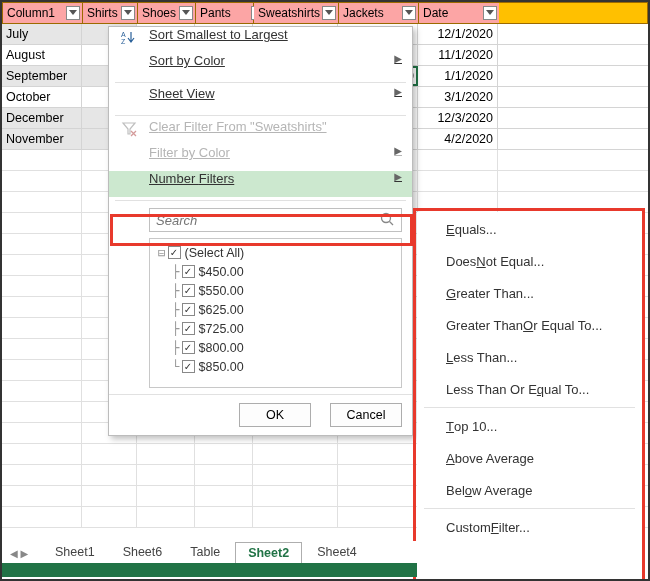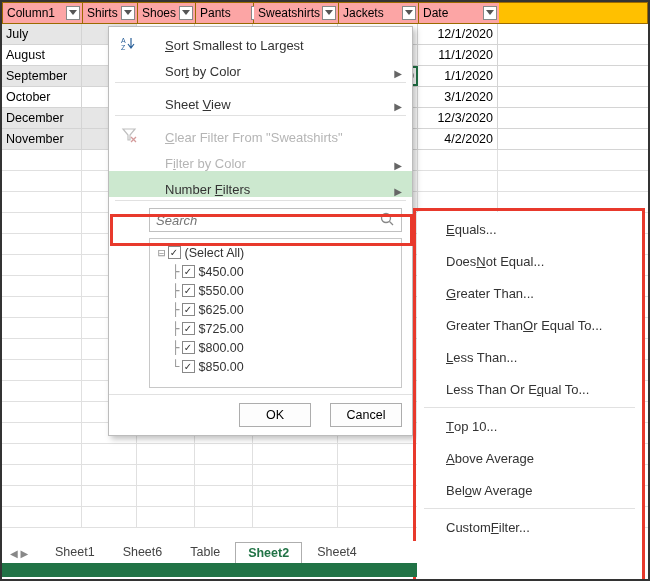--- a/index.html
+++ b/index.html
@@ -15,21 +15,21 @@
   .datarow .cell { border-right: 1px solid #d4d4d4; font-size: 12.5px; display: flex; align-items: center; padding: 0 4px; background: #fff; }
   .cell.r { justify-content: flex-end; }
   .cell.rowhdr { background: #e6e6e6; }
   .col0 { width: 80px; } .col1 { width: 55px; } .col2 { width: 58px; } .col3 { width: 58px; gap: 20px; }
   .col4 { width: 85px; } .col5 { width: 80px; } .col6 { width: 80px; }
   .emptyrow { height: 21px; border-bottom: 1px solid #e0e0e0; display:flex; }
   .emptyrow div { border-right: 1px solid #e0e0e0; }
   .selcell { border: 2px solid #217346 !important; padding: 0 2px !important; }
 
   .menu { position: absolute; left: 106px; top: 24px; width: 305px; background: #fff; border: 1px solid #bcbcbc; box-shadow: 3px 3px 6px rgba(0,0,0,0.25); font-size: 13px; color: #333; }
-  .mitem { display: flex; align-items: flex-end; height: 26px; padding-left: 56px; position: relative; }
+  .mitem { display: flex; align-items: flex-start; height: 26px; padding-left: 40px; position: relative; text-decoration: underline; }
   .mitem.hover { background: #cce8cf; }
   .mitem.disabled { color: #b5b5b5; }
   .micon { position: absolute; left: 10px; width: 20px; height: 20px; display: flex; align-items: center; justify-content: center; }
   .arrow { margin-left: auto; margin-right: 10px; color: #666; font-size: 10px; }
   .sep { height: 1px; background: #e1e1e1; margin: 3px 6px; }
   .ul { text-decoration: underline; }
   .searchrow { padding: 4px 10px 4px 40px; position: relative; }
   .searchbox { width: 100%; height: 24px; border: 1px solid #c0c0c0; padding: 0 24px 0 6px; font-size: 13px; color: #888; font-style: italic; }
   .searchicon { position: absolute; right: 18px; top: 8px; color: #888; }
   .treebox { margin: 2px 10px 6px 40px; border: 1px solid #c8c8c8; height: 150px; padding: 4px; overflow: hidden; font-size: 12.5px; }

